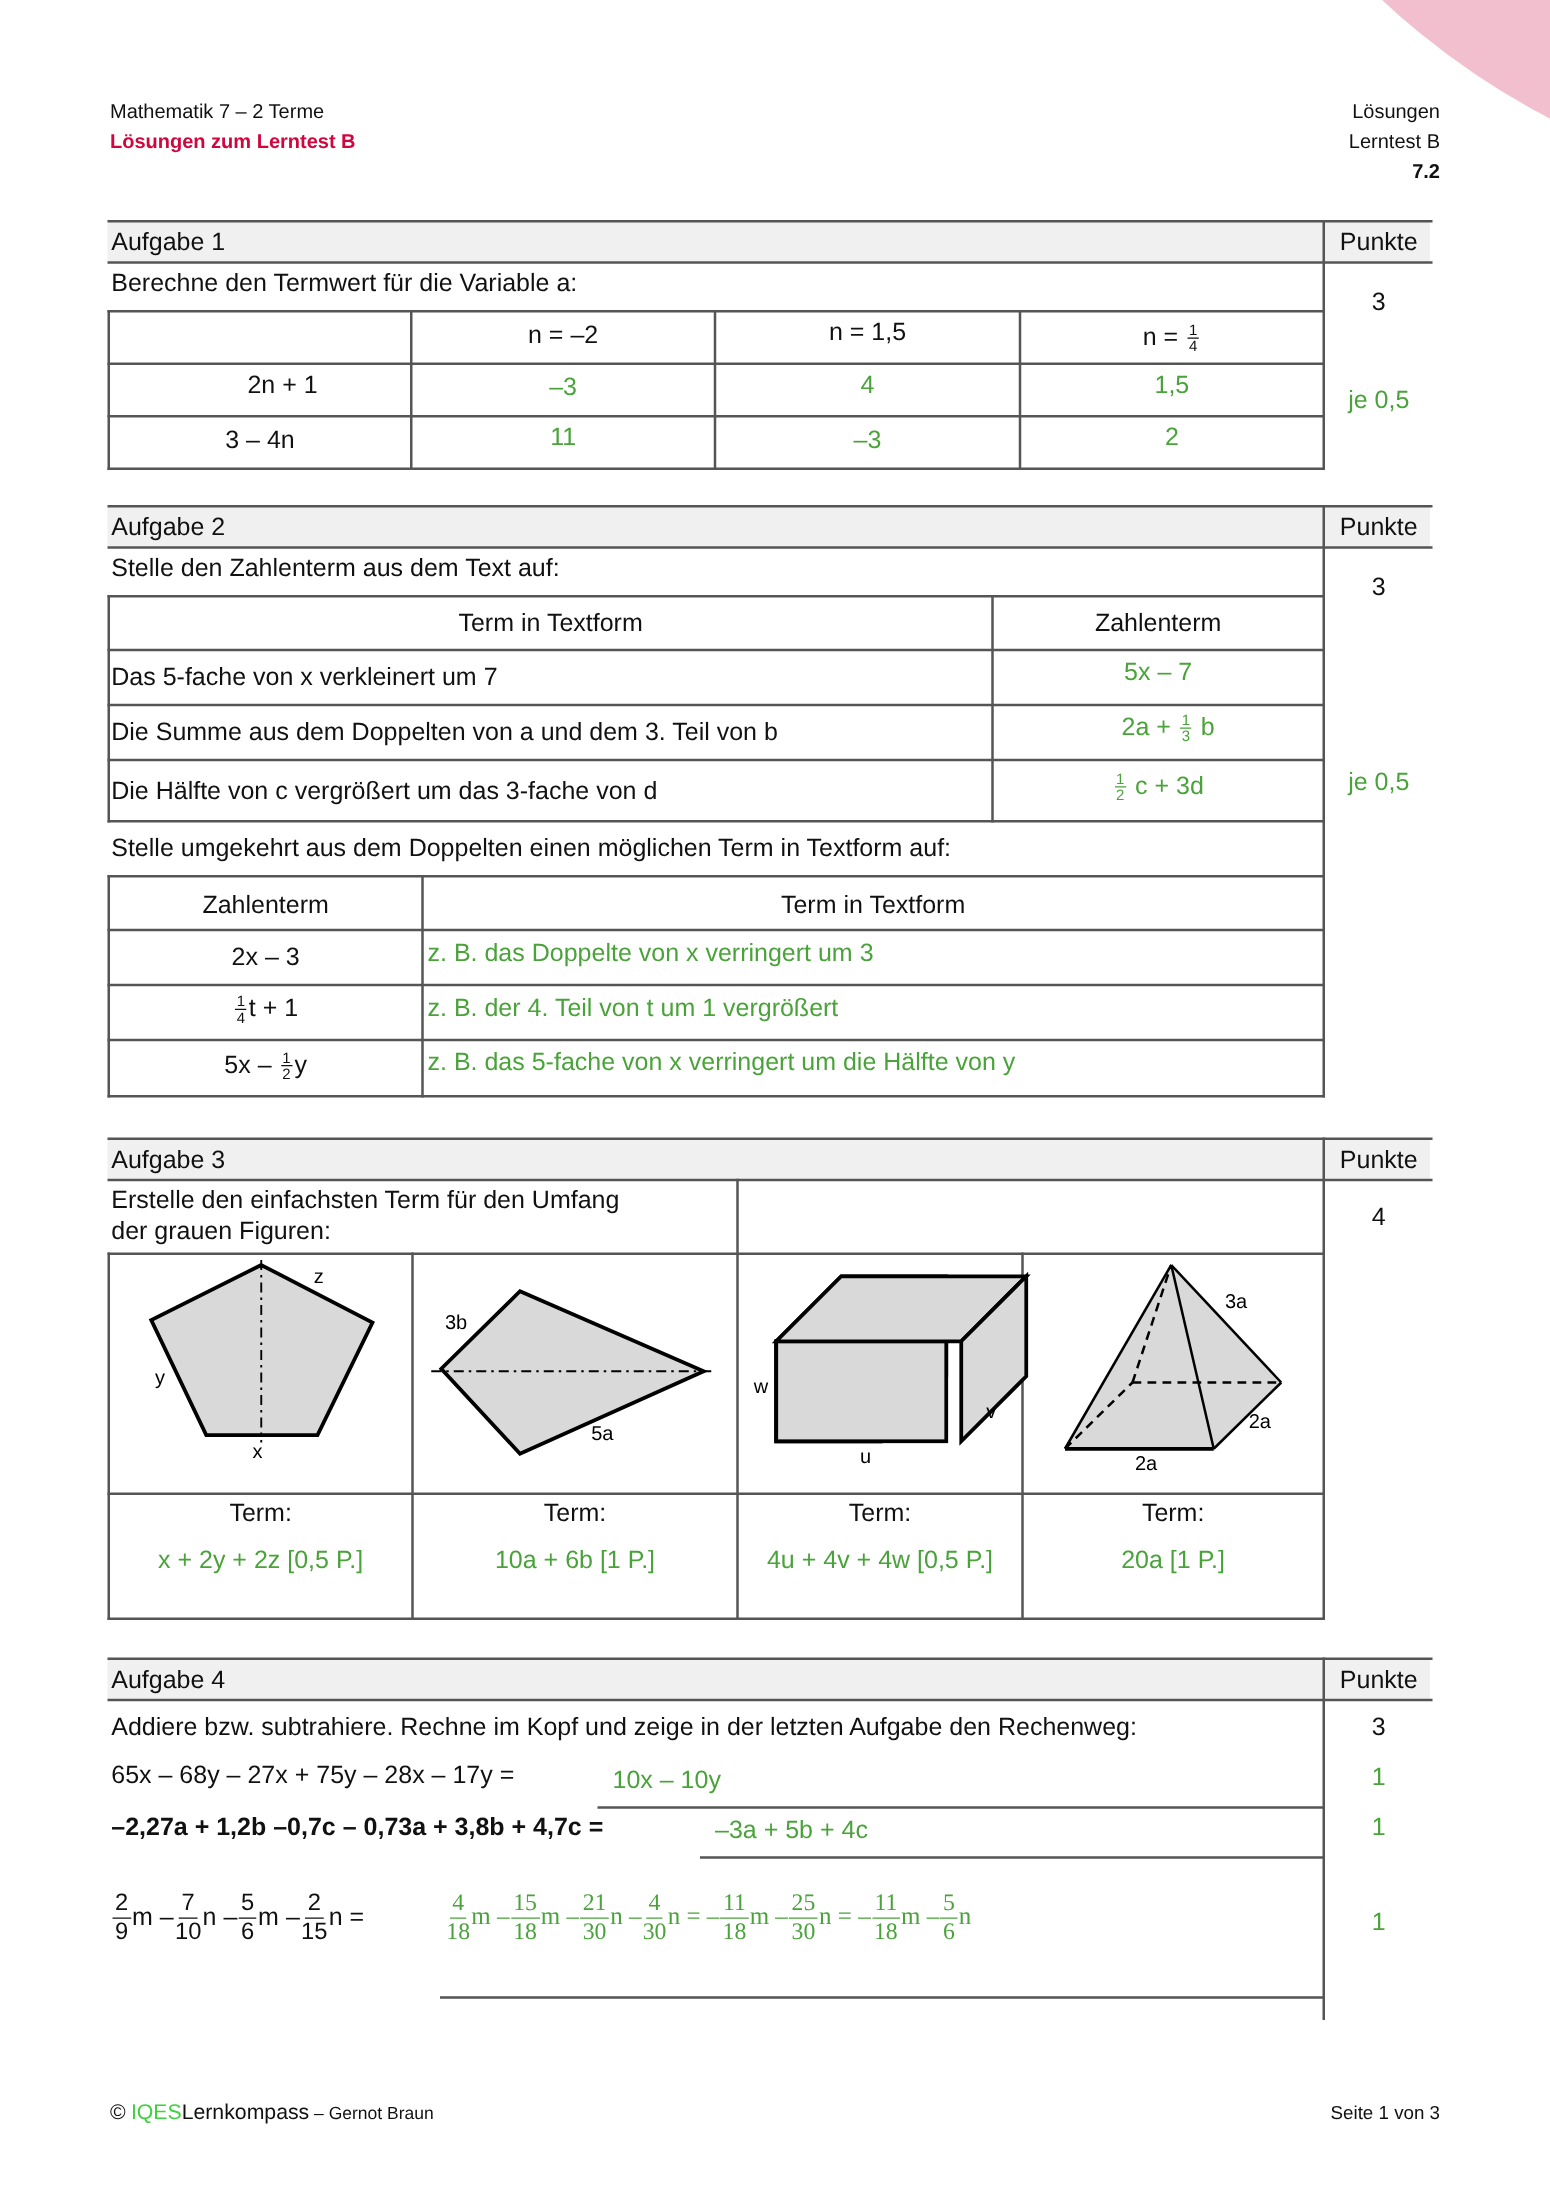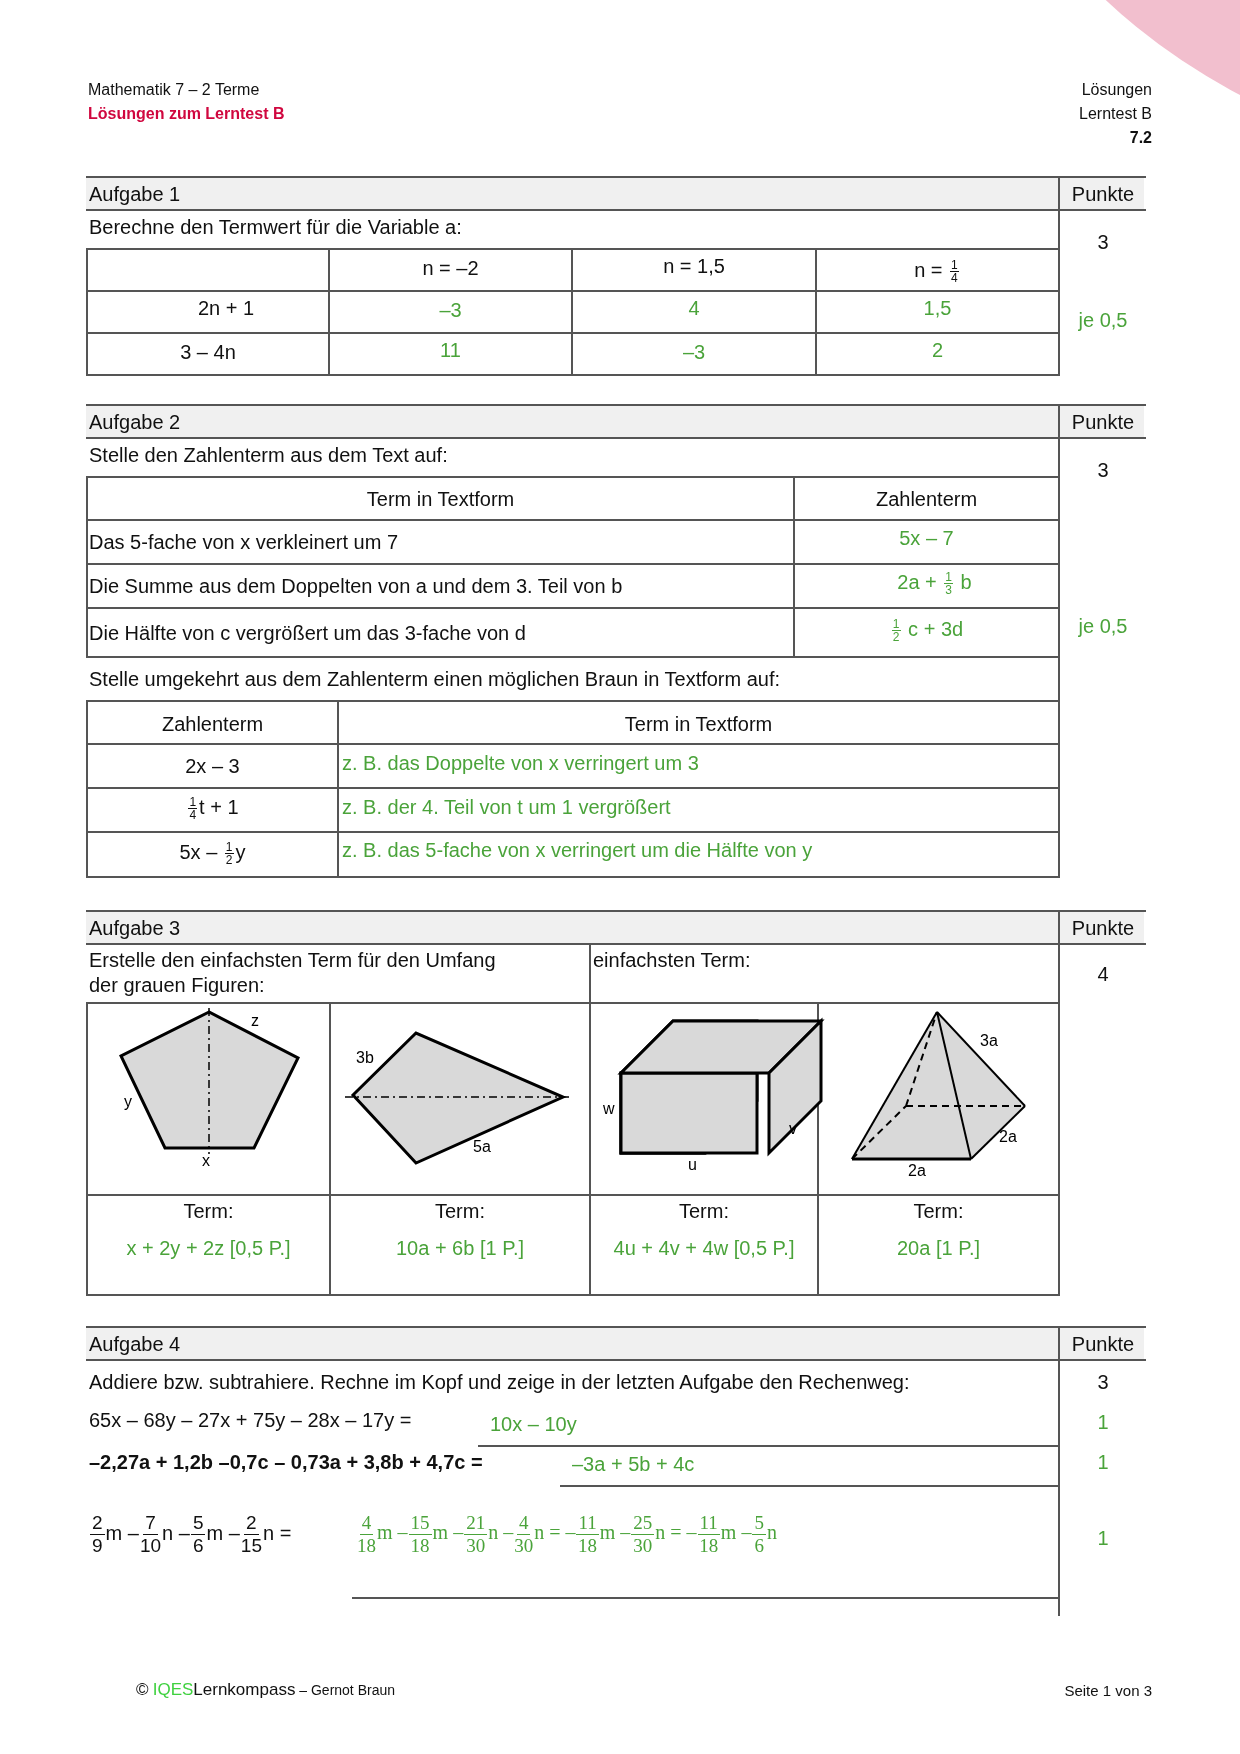--- a/index.html
+++ b/index.html
@@ -14,21 +14,21 @@
   .hline { position:absolute; background:#555; height:2px; }
   .vline { position:absolute; background:#555; width:2px; }
   .strip { position:absolute; background:#f0f0f0; }
   .txt { position:absolute; font-size:20px; line-height:24px; white-space:nowrap; }
   .c { text-align:center; }
   .frac { display:inline-flex; flex-direction:column; align-items:center; vertical-align:middle; font-size:12px; line-height:12px; margin:0 2px; }
   .frac .n { border-bottom:1px solid currentColor; padding:0 1px; }
   .bigfrac { display:inline-flex; flex-direction:column; align-items:center; vertical-align:middle; font-size:19px; line-height:22px; margin:0 1px; }
   .bigfrac .n { border-bottom:1.5px solid currentColor; padding:0 2px; }
   .serif { font-family:"Liberation Serif", serif; }
-  .footer { font-size:15px;margin-left:48px; }
+  .footer { font-size:15px; }
   .iqes { color:#3fd13f; }
   svg { position:absolute; overflow:visible; }
 </style>
 </head>
 <body>
 
 <div class="blob"></div>
 
 <div class="abs hdr-left">
   <div>Mathematik 7 – 2 Terme</div>
@@ -113,21 +113,21 @@
   </div>
 
   <div class="txt" style="left:89px;top:621px;">Die Hälfte von c vergrößert um das 3-fache von d</div>
   <div class="txt c green" style="left:795px;top:617px;width:263px;">
     <span class="frac">
         <span class="n">1</span>
         <span>2</span>
       </span><span> c + 3d</span>
   </div>
 
-  <div class="txt" style="left:89px;top:667px;">Stelle umgekehrt aus dem Zahlenterm einen möglichen Braun in Textform auf:</div>
+  <div class="txt" style="left:89px;top:667px;">Stelle umgekehrt aus dem Doppelten einen möglichen Term in Textform auf:</div>
 
   <div class="hline" style="left:86px;top:700px;width:974px;"></div>
   <div class="hline" style="left:86px;top:743px;width:974px;"></div>
   <div class="hline" style="left:86px;top:787px;width:974px;"></div>
   <div class="hline" style="left:86px;top:831px;width:974px;"></div>
   <div class="hline" style="left:86px;top:876px;width:974px;"></div>
   <div class="vline" style="left:86px;top:700px;height:178px;"></div>
   <div class="vline" style="left:337px;top:700px;height:178px;"></div>
 
   <div class="txt c" style="left:88px;top:712px;width:249px;">Zahlenterm</div>
@@ -162,21 +162,20 @@
   <div class="hline" style="left:86px;top:943px;width:1060px;"></div>
   <div class="txt" style="left:89px;top:916px;">Aufgabe 3</div>
   <div class="txt c" style="left:1060px;top:916px;width:86px;">Punkte</div>
   <div class="vline" style="left:1058px;top:910px;height:386px;"></div>
 
   <div class="txt" style="left:89px;top:948px;line-height:25px;">
     <div>Erstelle den einfachsten Term für den Umfang</div>
       <div>der grauen Figuren:</div>
   </div>
   <div class="txt" style="left:593px;top:948px;line-height:25px;">
-      <div>einfachsten Term:</div>
   </div>
   <div class="vline" style="left:589px;top:943px;height:353px;"></div>
 
   <div class="hline" style="left:86px;top:1002px;width:974px;"></div>
   <div class="hline" style="left:86px;top:1194px;width:974px;"></div>
   <div class="hline" style="left:86px;top:1294px;width:974px;"></div>
   <div class="vline" style="left:86px;top:1002px;height:294px;"></div>
   <div class="vline" style="left:329px;top:1002px;height:294px;"></div>
   <div class="vline" style="left:817px;top:1002px;height:294px;"></div>
 

